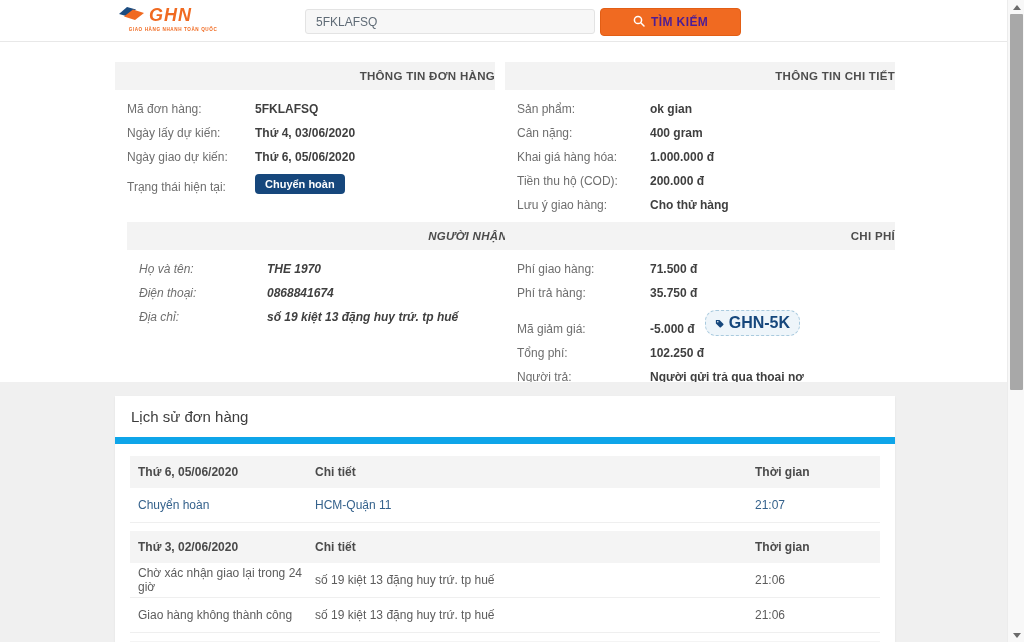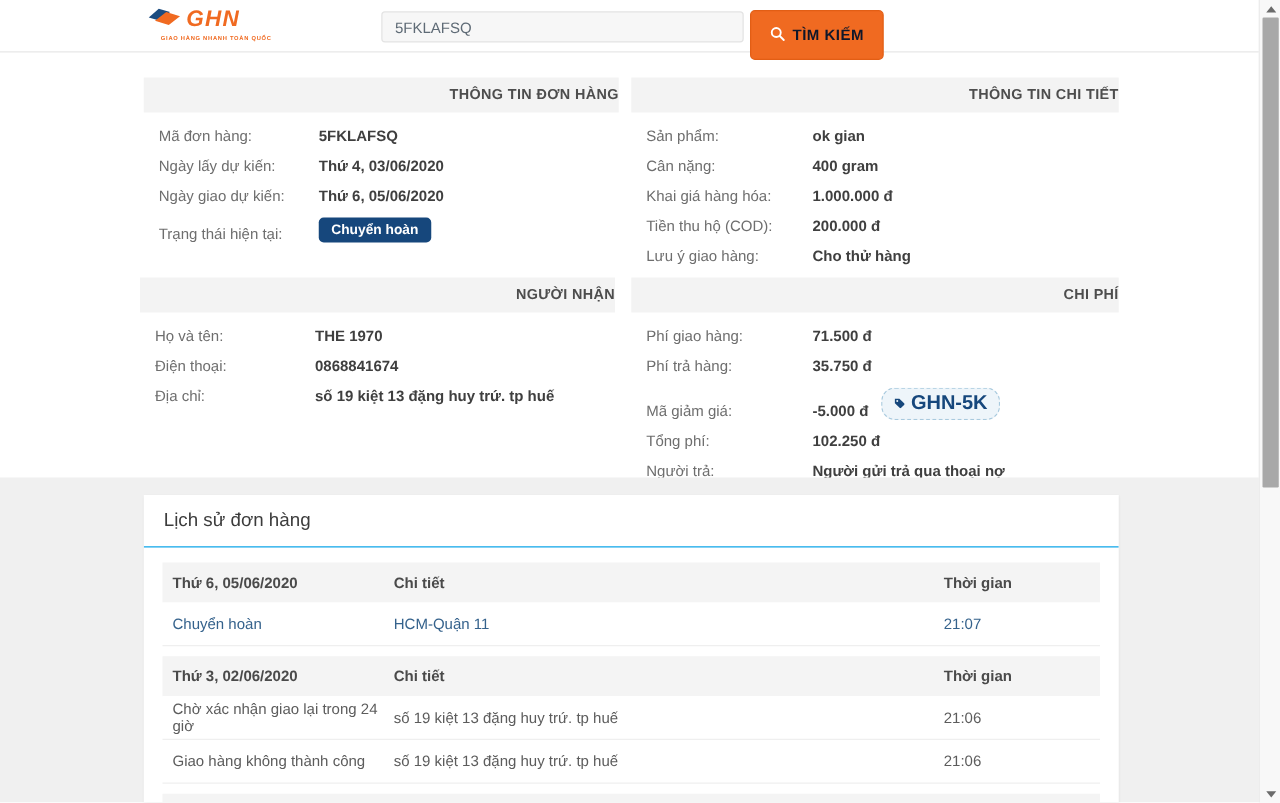--- a/index.html
+++ b/index.html
@@ -11,23 +11,23 @@
   .top-header { position:absolute; left:0; top:0; width:1024px; height:42px;
                 background:#fff; border-bottom:1px solid #e8e8e8; }
   .logo { position:absolute; left:118px; top:4px; width:110px; height:34px; cursor:pointer; }
   .logo-row { display:flex; align-items:center; gap:3px; }
   .logo-text { color:#f06a21; font-weight:bold; font-style:italic; font-size:18px; letter-spacing:1px; }
   .logo-tagline { color:#f06a21; font-size:4.6px; font-weight:bold; letter-spacing:0.6px; margin-top:1px; text-align:center; white-space:nowrap; }
   .search-input { position:absolute; left:305px; top:9px; width:290px; height:25px;
                   background:#f7f7f7; border:1px solid #e3e3e3; border-radius:3px;
                   font-size:12px; color:#5f6b76; padding:0 10px; outline:none;
                   font-family:"Liberation Sans", sans-serif; }
-  .search-btn { position:absolute; left:600px; top:8px; height:40px; padding:0 15px;
+  .search-btn { position:absolute; left:600px; top:8px; height:28px; padding:0 32px;
                 background:#f06a21; border:1px solid #e25e15; border-radius:4px;
-                color:#0f172a; font-size:12px; font-weight:bold; letter-spacing:0.4px;
+                color:#4c1d95; font-size:12px; font-weight:bold; letter-spacing:0.4px;
                 display:flex; align-items:center; gap:6px; cursor:pointer;
                 font-family:"Liberation Sans", sans-serif; }
 
   
   .info-section { position:absolute; }
   .sec-bar { background:#f3f3f3; height:28px; line-height:28px; padding-left:12px;
              font-size:11.5px; font-weight:bold; color:#4d4d4d; letter-spacing:0.3px;text-align:right; }
   .sec-rows { margin-top:7px; }
   .info-row { display:flex; align-items:flex-end; padding:5px 0 5px 12px; font-size:12px; min-height:23px; }
   .info-row .lbl { color:#6e6e6e; flex-shrink:0; }
@@ -37,21 +37,21 @@
   .status-badge { display:inline-block; background:#16477c; color:#fff; font-size:11px;
                   font-weight:bold; padding:4px 10px; border-radius:4px; }
   .coupon-pill { display:inline-flex; align-items:center; gap:5px; margin-left:10px;
                  border:1px dashed #a9cade; background:#eef5fa; color:#16477c;
                  font-size:16px; font-weight:bold; padding:3px 9px; border-radius:11px; }
 
   
   .bottom-bg { position:absolute; left:0; top:382px; width:1024px; height:260px; background:#f0f0f0; }
   .history-card { position:absolute; left:115px; top:396px; width:780px; height:246px;
                   background:#fff; box-shadow:0 1px 2px rgba(0,0,0,0.07); overflow:hidden; }
-  .card-title { padding:12px 16px; font-size:15px; color:#3c3c3c; border-bottom:1px solid #0ea5e9; }
+  .card-title { padding:12px 16px; font-size:15px; color:#3c3c3c; border-bottom:7px solid #0ea5e9; }
   .hist-table { margin:12px 15px 0; }
   .hist-header { display:flex; align-items:center; background:#f4f4f4; height:32px;
                  font-size:12px; font-weight:bold; color:#4a4a4a; }
   .hist-row { display:flex; align-items:center; height:35px; font-size:12px;
               color:#5c5c5c; border-bottom:1px solid #efefef; background:#fff; }
   .hist-row.link-row { color:#35628c; cursor:pointer; }
   .c1 { width:185px; padding-left:8px; flex-shrink:0; }
   .c2 { flex:1; }
   .c3 { width:125px; flex-shrink:0; }
   .group-gap { height:8px; }
@@ -142,21 +142,21 @@
         <span class="lbl">Tiền thu hộ (COD):</span>
         <span class="val">200.000 đ</span>
       </div>
       <div class="info-row">
         <span class="lbl">Lưu ý giao hàng:</span>
         <span class="val">Cho thử hàng</span>
       </div>
     </div>
   </div>
 
-  <div class="info-section col-left" style="left:112px; top:222px; width:380px;">
+  <div class="info-section col-left" style="left:127px; top:222px; width:380px;font-style:italic;">
     <div class="sec-bar">NGƯỜI NHẬN</div>
     <div class="sec-rows">
       <div class="info-row">
         <span class="lbl">Họ và tên:</span>
         <span class="val">THE 1970</span>
       </div>
       <div class="info-row">
         <span class="lbl">Điện thoại:</span>
         <span class="val">0868841674</span>
       </div>

